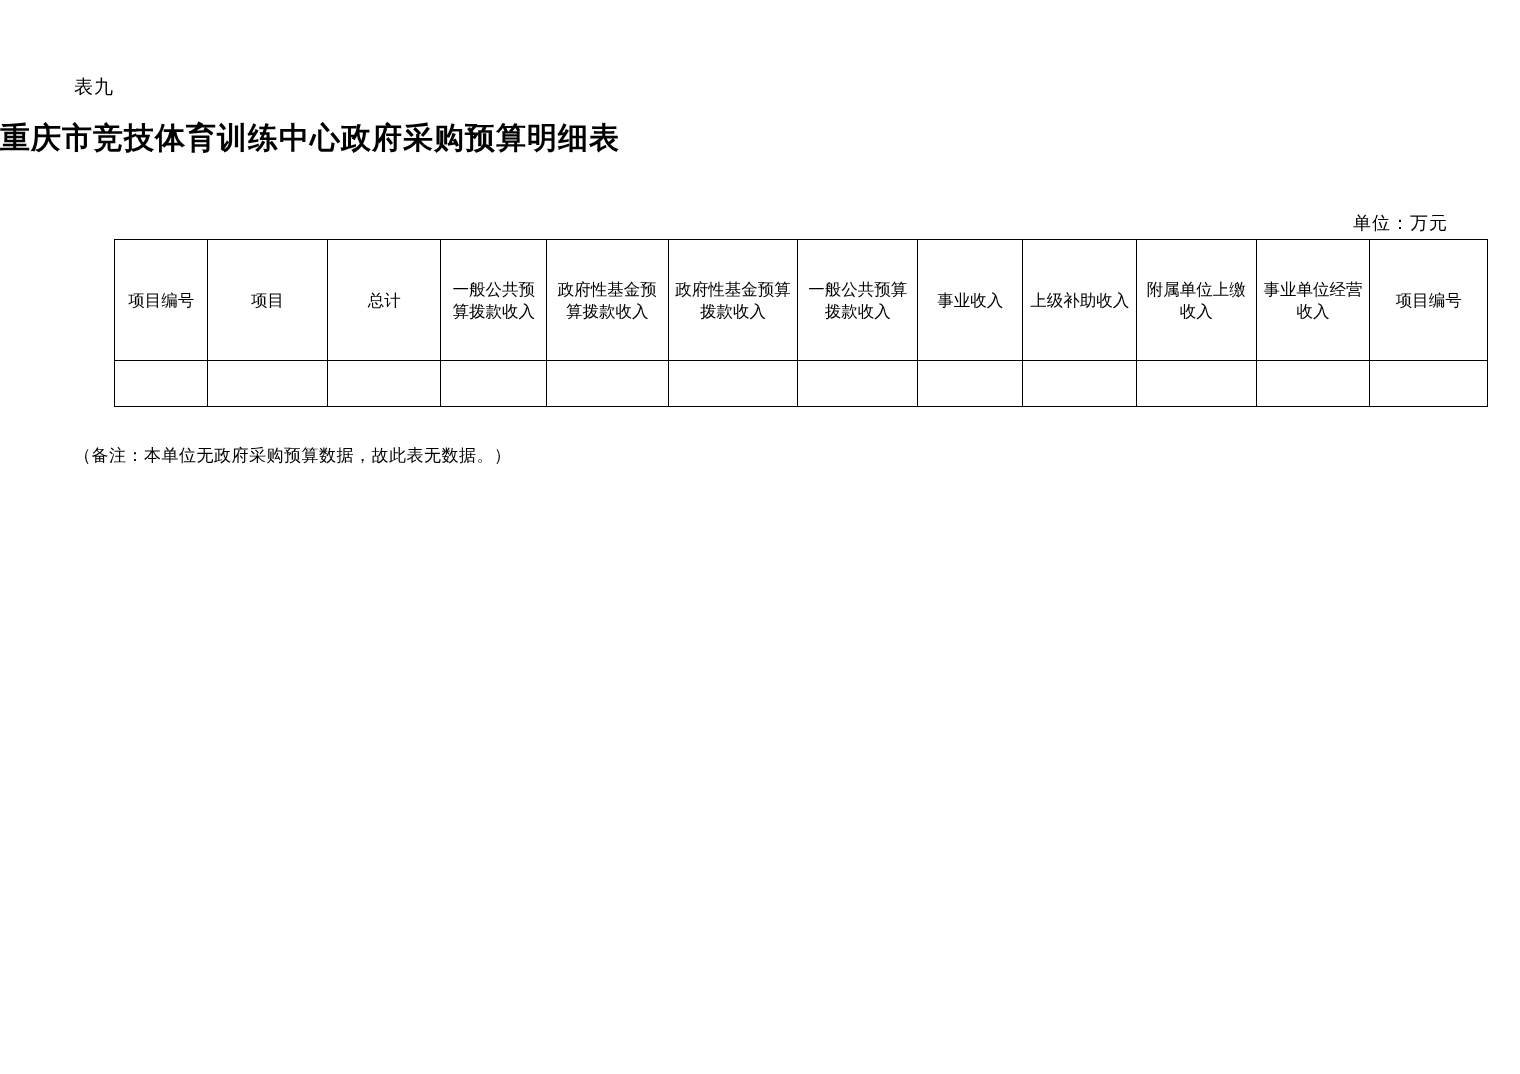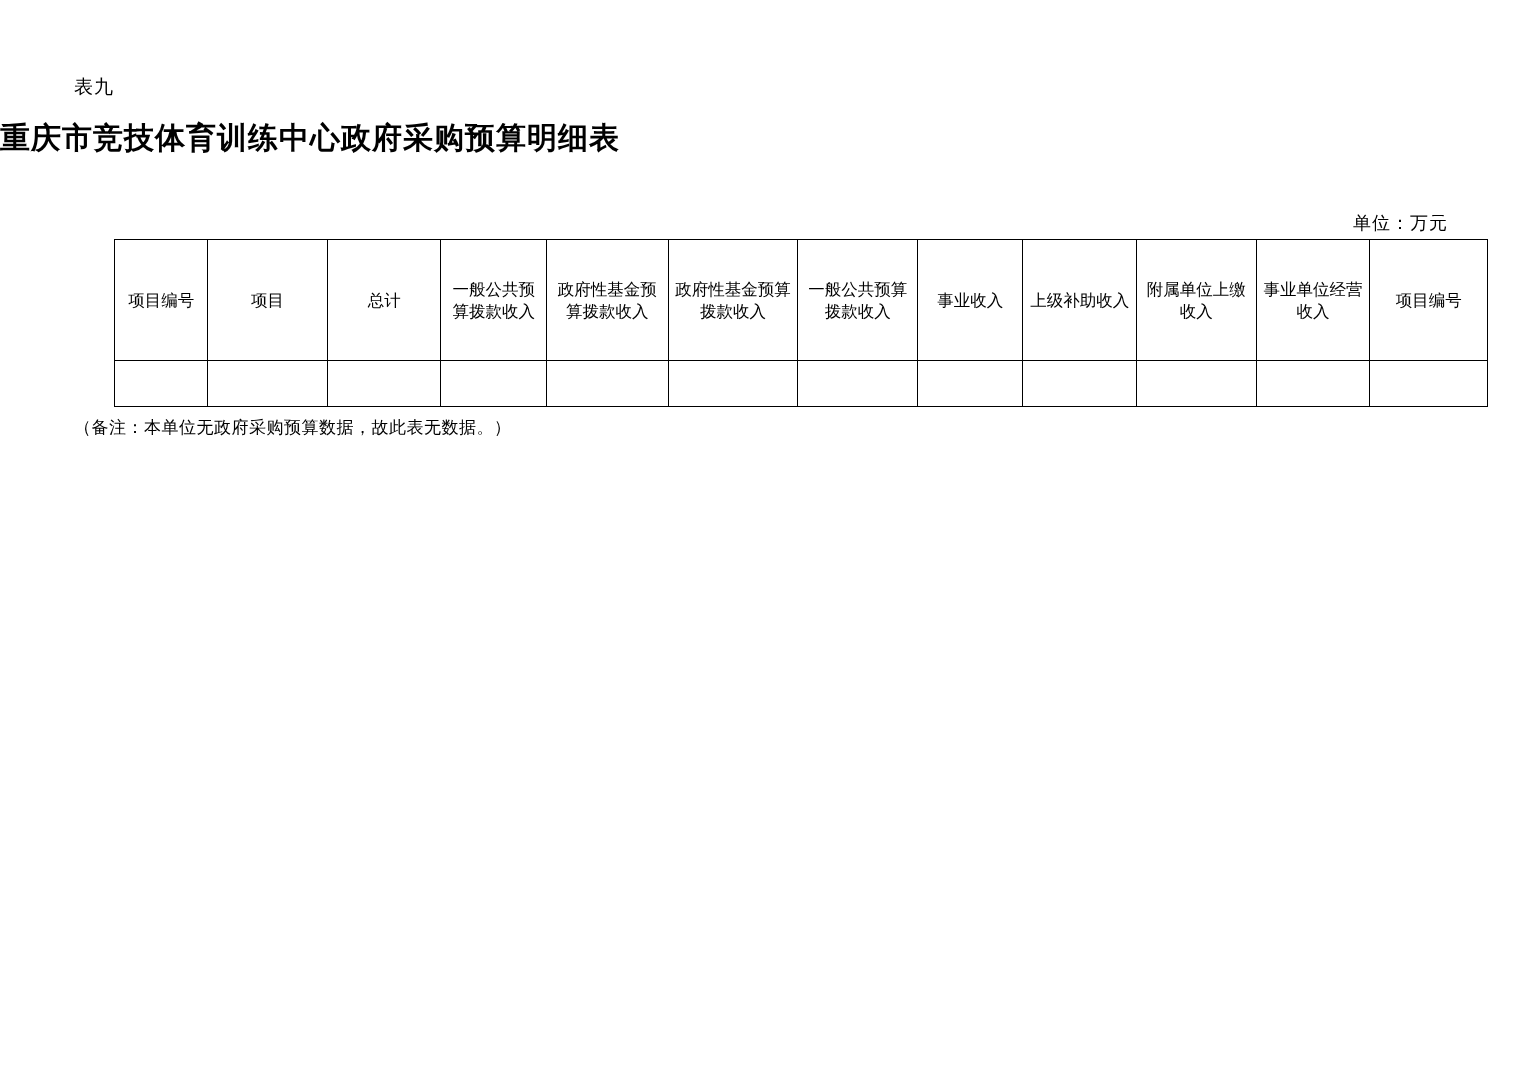--- a/index.html
+++ b/index.html
@@ -74,21 +74,21 @@
   }
   table.budget thead td {
     height: 116px;
   }
   table.budget tbody td {
     height: 41px;
   }
   .note {
     position: absolute;
     left: 74px;
-    top: 416px;
+    top: 444px;
     font-size: 17px;
     font-family: "Liberation Sans", "DejaVu Sans", sans-serif;
     letter-spacing: 0.5px;
   }
 </style>
 </head>
 <body>
 
 <div class="page">
 

